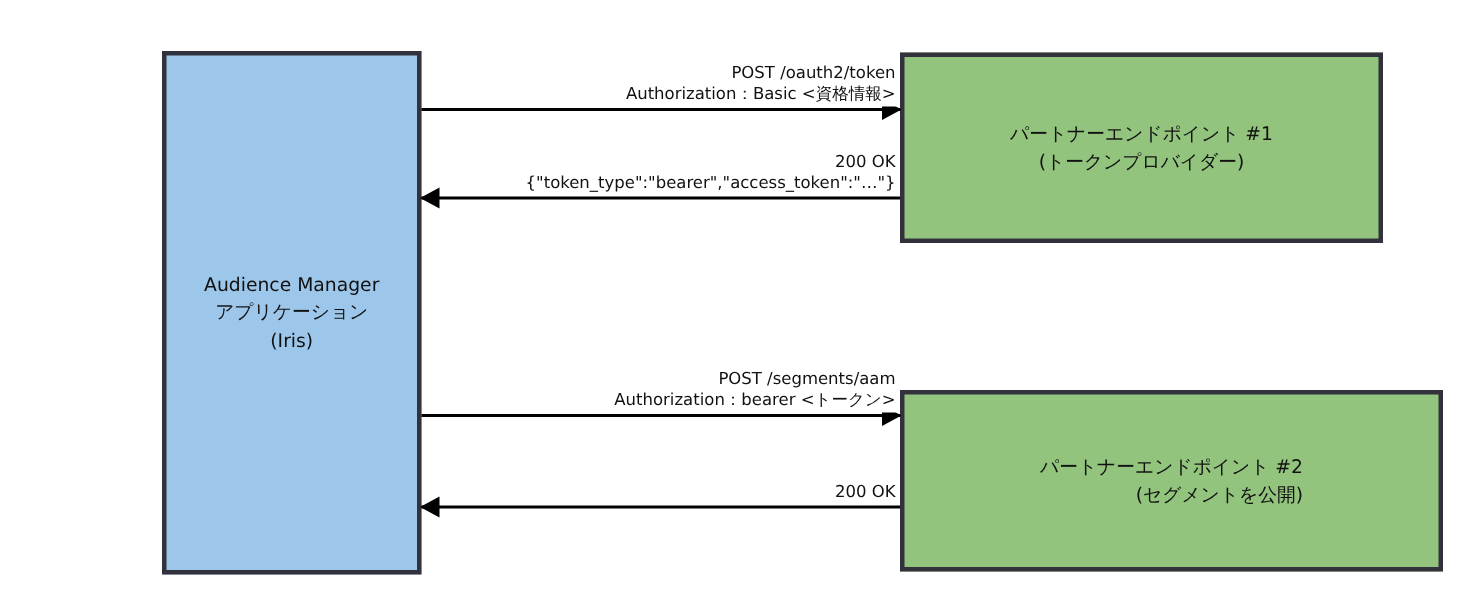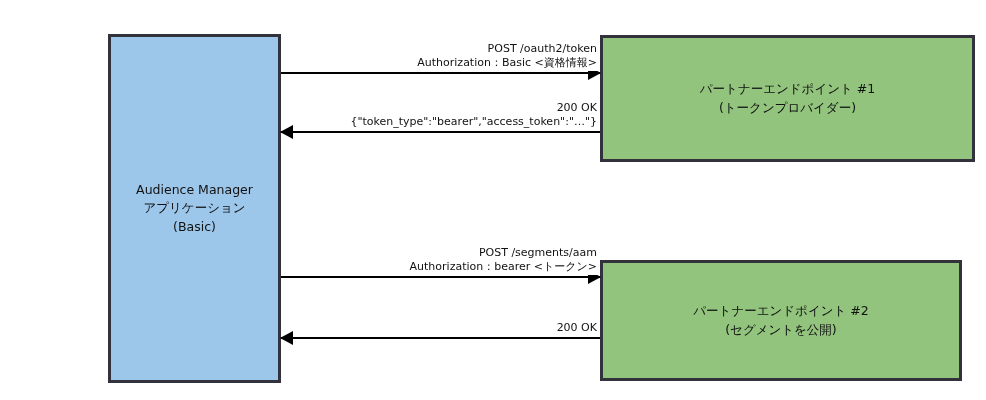--- a/index.html
+++ b/index.html
@@ -42,31 +42,32 @@
     left: 108px;
     top: 34px;
     width: 173px;
     height: 349px;
     background: #9dc7ea;
   }
 
   #node-endpoint-1 {
     left: 600px;
     top: 35px;
-    width: 375px;
+    width: 322px;
     height: 127px;
     background: #92c47d;
   }
 
   #node-endpoint-2 {
     left: 600px;
     top: 260px;
     width: 362px;
     height: 121px;
     background: #92c47d;
+    text-align: right;
   }
 
   .node-label {
     white-space: pre-line;
     padding: 0 4px;
   }
 
   
   .flow {
     position: absolute;
@@ -136,21 +137,21 @@
   #flow-segment-response { top: 338px; }
 </style>
 </head>
 <body>
 
 <div id="diagram-canvas">
 
   <div class="node-box" id="node-app">
     <span class="node-label">Audience Manager
 アプリケーション
-(Basic)</span>
+(Iris)</span>
   </div>
 
   <div class="node-box" id="node-endpoint-1">
     <span class="node-label">パートナーエンドポイント #1
 (トークンプロバイダー)</span>
   </div>
 
   <div class="node-box" id="node-endpoint-2">
     <span class="node-label">パートナーエンドポイント #2
 (セグメントを公開)</span>

